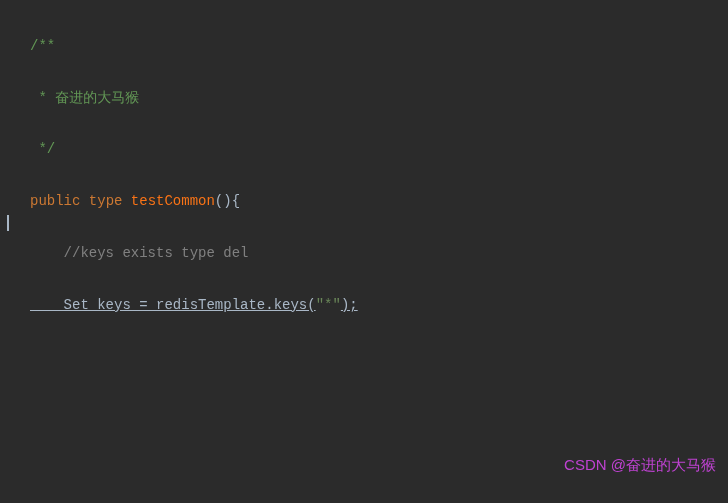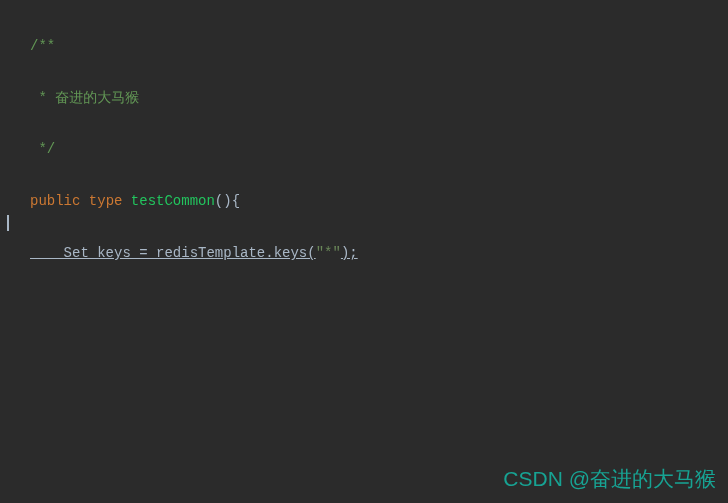--- a/index.html
+++ b/index.html
@@ -28,48 +28,49 @@
       top: 215px;
       width: 2px;
       height: 16px;
       background: #a9b7c6;
     }
     .comment { color: #808080; }
     .comment-doc { color: #629755; }
     .comment-cn { color: #629755; }
     .annotation { color: #bbb529; }
     .keyword { color: #cc7832; text-align: center; }
-    .method-name { color: #22c55e; }
+    .method-name { color: #f97316; }
     .string { color: #6a8759; }
     .plain { color: #a9b7c6; text-decoration: underline; }
     .paren { color: #a9b7c6; }
     .watermark {
       position: absolute;
-      bottom: 4px;
+      bottom: 24px;
       right: 12px;
-      color: #14b8a6;
+      color: #d946ef;
       font-family: sans-serif;
-      font-size: 21px;
+      font-size: 15px;
       opacity: 0.85;
     }
     .line {
       display: block;
       min-height: 1.85em;
     }
   </style>
 </head>
 <body>
 
 <div class="gutter-cursor"></div>
 
 <div class="code-container">
 <span class="line"><span class="comment-doc">/**</span></span>
 <span class="line"><span class="comment-cn"> * 奋进的大马猴</span></span>
 <span class="line"><span class="comment-doc"> */</span></span>
 <span class="line"><span class="keyword">public</span> <span class="keyword">type</span> <span class="method-name">testCommon</span><span class="paren">(){</span></span>
+<span class="line">    <span class="comment">//keys exists type del</span></span>
 <span class="line"><span class="plain">    Set keys = redisTemplate.keys(</span><span class="string">"*"</span><span class="plain">);</span></span>
 <span class="line"> </span>
 <span class="line">    </span>
 
 
 
 
 
 
 

